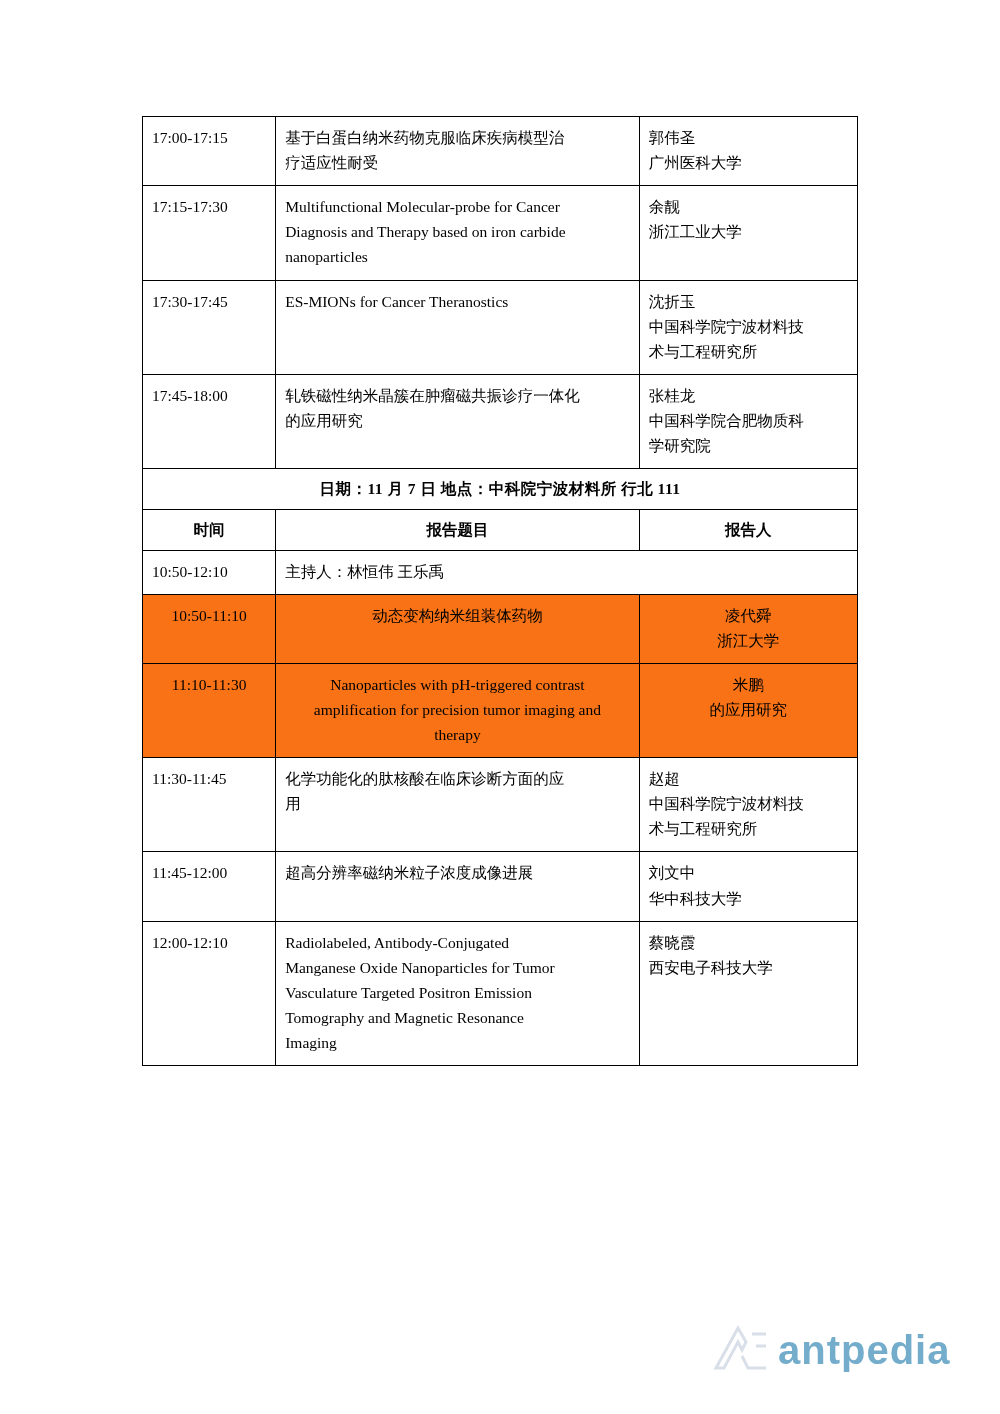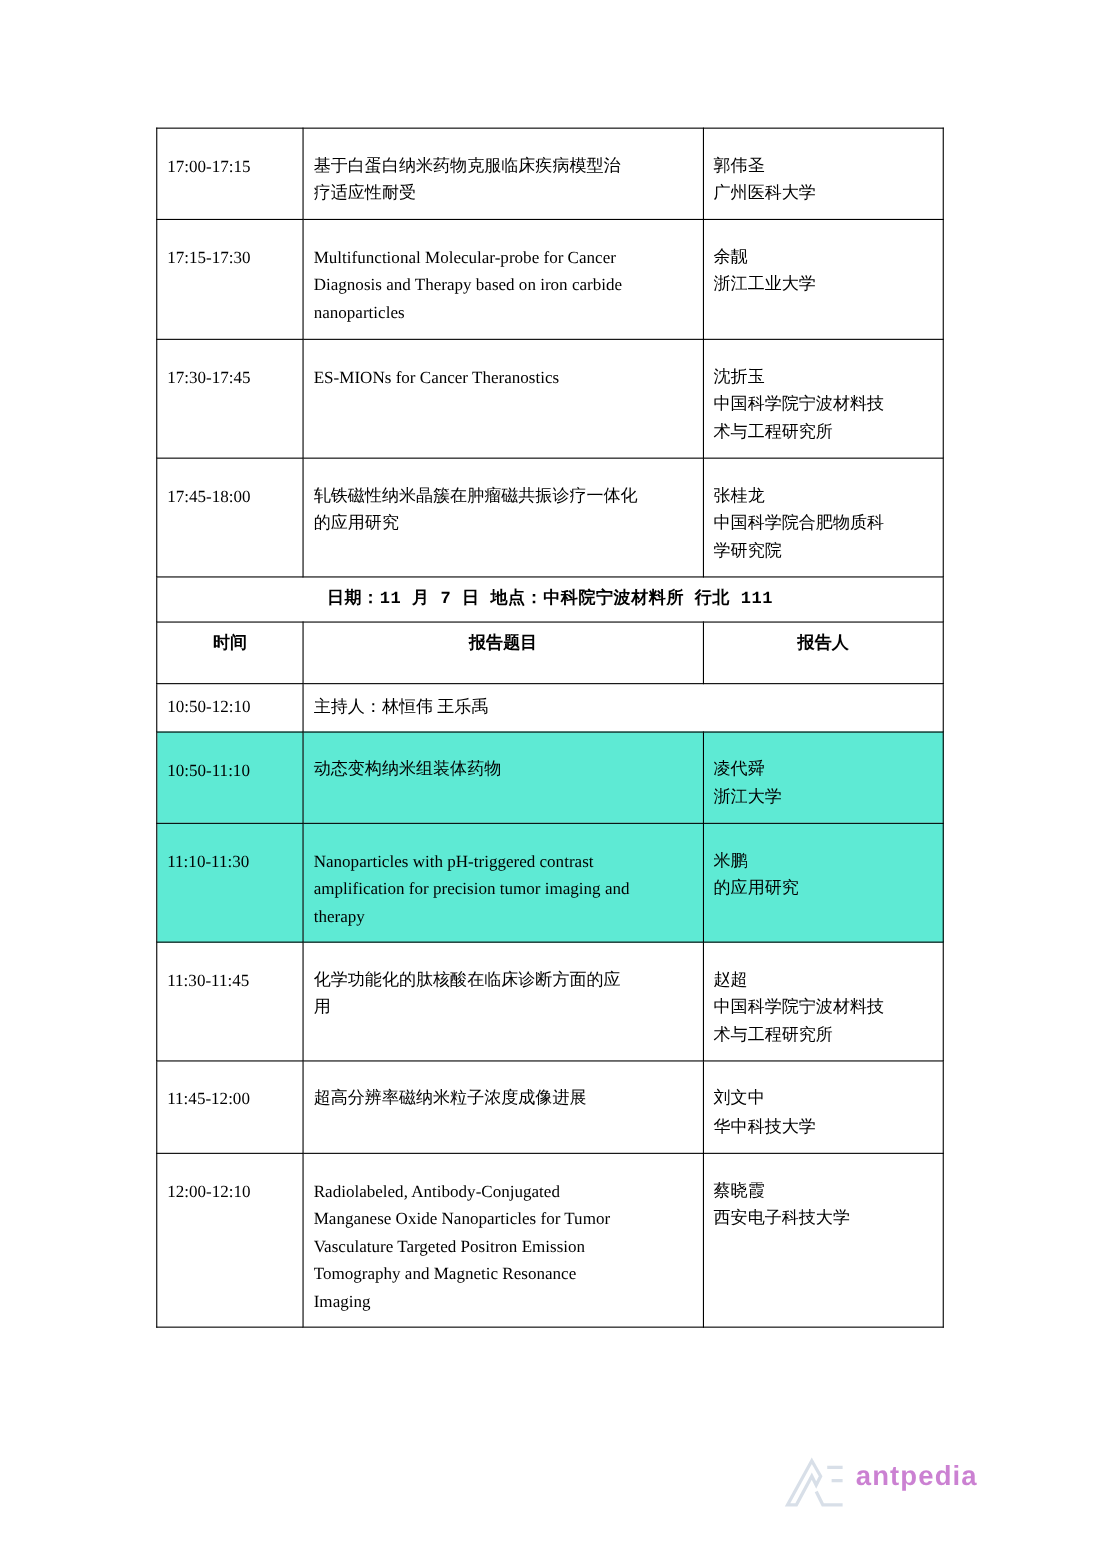--- a/index.html
+++ b/index.html
@@ -27,77 +27,78 @@
     position: absolute;
     left: 142px;
     top: 116px;
     width: 716px;
     border-collapse: collapse;
     table-layout: fixed;
   }
   .doc-table td {
     border: 1px solid #000000;
     vertical-align: top;
-    padding: 22px 9px 10px 9px;
+    padding: 8px 9px 10px 9px;
     font-size: 15.5px;
     line-height: 1.62;
   }
   .col-time { width: 133px; }
   .col-title { width: 363px; }
   .col-speaker { width: 218px; }
 
   td.cell-time {
     font-family: "Liberation Serif", serif;
     white-space: nowrap;
   }
   td.cell-title, td.cell-speaker {
     font-family: "Liberation Serif", serif;
   }
   .cn {
-    font-family: Liberation Mono, monospace;
+    font-family: Liberation Serif, serif;
   }
   .line { display: block; }
 
   tr.highlight td {
-    background: #5eead4;
+    background: #f97316;
+    text-align: center;
   }
 
   td.section-banner {
     text-align: center;
     font-weight: bold;
     padding: 7px 4px 8px 4px;
     letter-spacing: 0.5px;
   }
   td.col-head {
     text-align: center;
     font-weight: bold;
-    padding: 7px 4px 23px 4px;
+    padding: 7px 4px 8px 4px;
   }
   td.chair-row {
     padding-top: 8px;
     padding-bottom: 9px;
     margin-left: 48px;
   }
 
   .watermark {
     position: absolute;
     right: 38px;
     bottom: 28px;
     width: 250px;
     height: 72px;
     opacity: 0.55;
   }
   .wm-text {
     position: absolute;
     left: 66px;
     top: 14px;
     font-family: "Liberation Sans", sans-serif;
-    font-size: 25px;
+    font-size: 40px;
     letter-spacing: 1px;
-    color: #a21caf;
+    color: #0369a1;
     font-weight: 600;
   }
   .wm-mark {
     position: absolute;
     left: 0;
     top: 8px;
     width: 58px;
     height: 52px;
   }
 </style>

